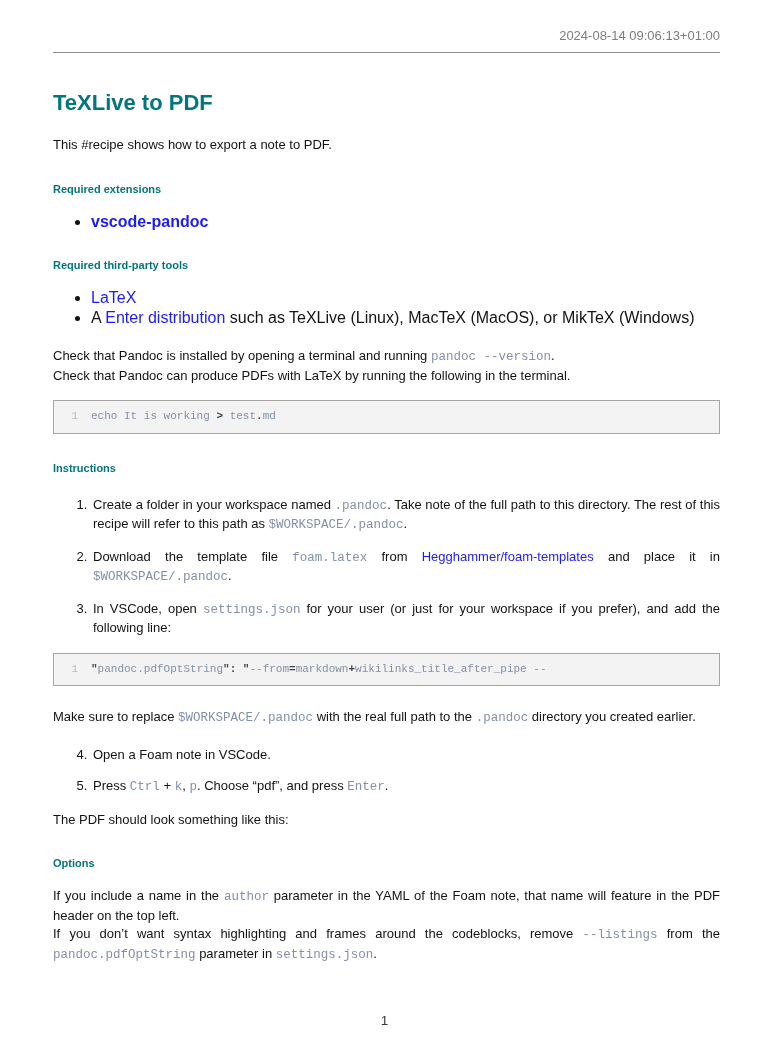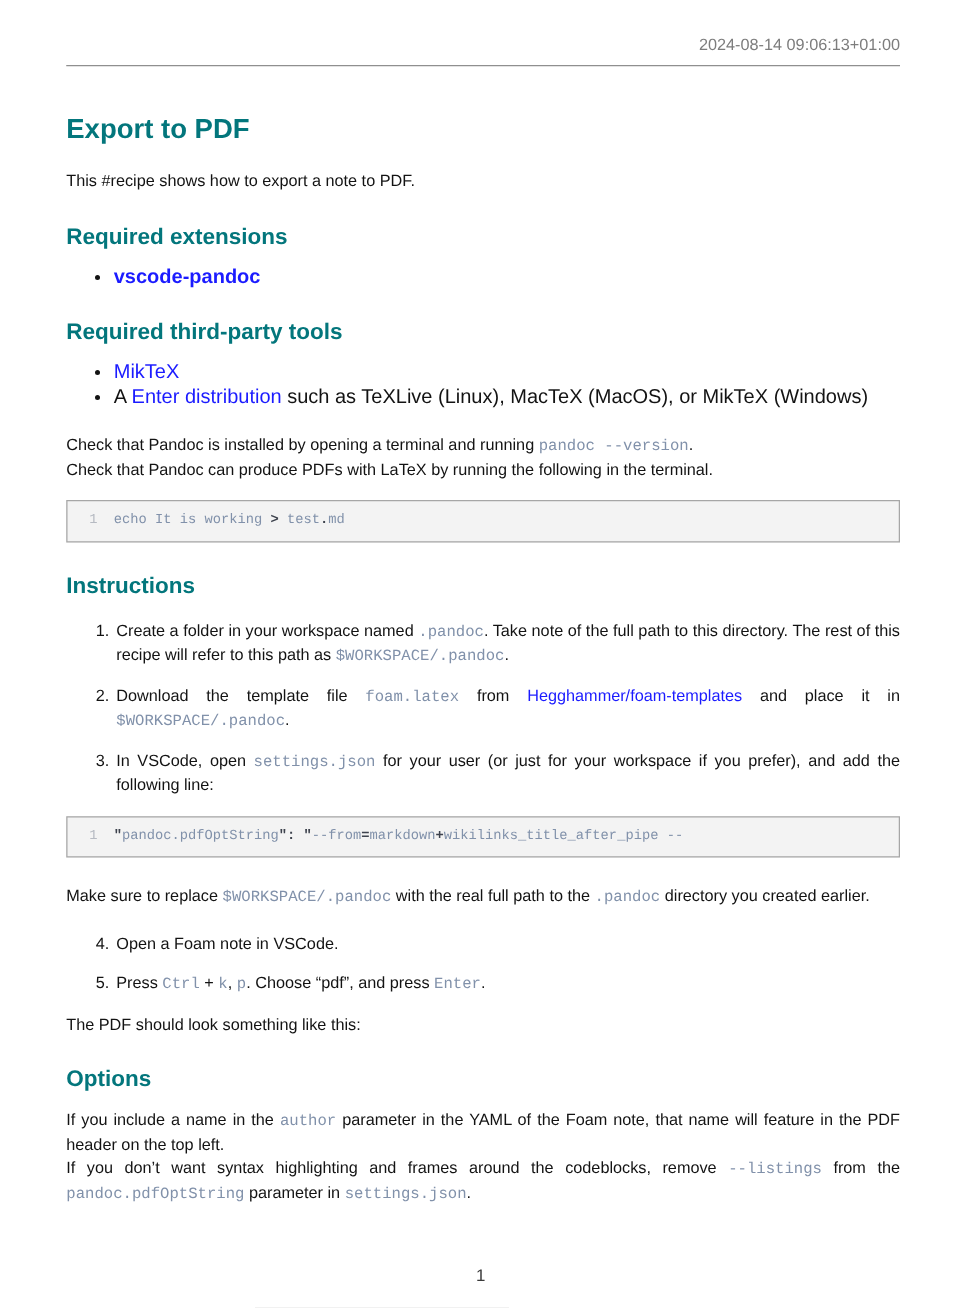--- a/index.html
+++ b/index.html
@@ -12,21 +12,21 @@
   .page{
     width:769px;height:1046px;position:relative;background:#ffffff;
     font-family:"Liberation Sans",sans-serif;color:var(--text);
     margin:0 auto;overflow:hidden;
   }
   .content{position:absolute;left:53px;top:0;width:667px;}
   .doc-header{padding-top:26px;}
   .timestamp{text-align:right;font-size:13px;line-height:19px;color:var(--muted);}
   .headrule{border:none;border-top:1px solid var(--rule);margin:7px 0 0 0;}
   h1.doc-title{color:var(--heading);font-size:22px;line-height:26px;margin:37px 0 20px 0;font-weight:bold;}
-  h2.section{color:var(--heading);font-size:18px;line-height:20px;margin:24px 0 14px 0;font-weight:bold;}
+  h2.section{color:var(--heading);font-size:11px;line-height:20px;margin:24px 0 14px 0;font-weight:bold;}
   p.para{font-size:13px;line-height:18.5px;margin:0 0 14px 0;text-align:justify;}
   ul.blist{margin:0 0 20px 0;padding-left:38px;}
   ul.blist li{font-size:16px;line-height:18.5px;margin-bottom:1px;}
   ol.nlist{margin:18px 0 14px 0;padding-left:38px;}
   ol.nlist li{font-size:13px;line-height:18.5px;margin-bottom:13px;padding-left:2px;text-align:justify;}
   code.icode{font-family:"Liberation Mono",monospace;font-size:12.5px;color:var(--code);}
   a.dlink{color:var(--link);text-decoration:none;cursor:pointer;}
   a.dlink.bold{font-weight:bold;}
   .codeblock{
     border:1px solid var(--code-border);background:var(--code-bg);
@@ -43,29 +43,29 @@
 </head>
 <body>
 
 <div class="page">
   <div class="content">
     <div class="doc-header">
       <div class="timestamp">2024-08-14 09:06:13+01:00</div>
       <hr class="headrule">
     </div>
     <main id="doc-body">
-        <h1 class="doc-title">Export to PDF</h1>
+        <h1 class="doc-title">TeXLive to PDF</h1>
         <p class="para">This #recipe shows how to export a note to PDF.</p>
         <h2 class="section">Required extensions</h2>
         <ul class="blist">
           <li><a class="dlink bold">vscode-pandoc</a></li>
         </ul>
         <h2 class="section">Required third-party tools</h2>
         <ul class="blist">
-          <li><a class="dlink">MikTeX</a></li>
+          <li><a class="dlink">LaTeX</a></li>
           <li>A <a class="dlink">Enter distribution</a> such as TeXLive (Linux), MacTeX (MacOS), or MikTeX (Windows)</li>
         </ul>
         <p class="para">Check that Pandoc is installed by opening a terminal and running <code class="icode">pandoc --version</code>.<br>Check that Pandoc can produce PDFs with LaTeX by running the following in the terminal.</p>
         <div class="codeblock">
           <div class="codeline"><span class="lineno">1</span><span class="code-text"><span>echo It is working </span><span class="s">&gt;</span><span> test</span><span class="s">.</span><span>md</span></span></div>
         </div>
         <h2 class="section">Instructions</h2>
         <ol class="nlist" start="1">
           <li>Create a folder in your workspace named <code class="icode">.pandoc</code>. Take note of the full path to this directory. The rest of this recipe will refer to this path as <code class="icode">$WORKSPACE/.pandoc</code>.</li>
           <li>Download the template file <code class="icode">foam.latex</code> from <a class="dlink">Hegghammer/foam-templates</a> and place it in <code class="icode">$WORKSPACE/.pandoc</code>.</li>

